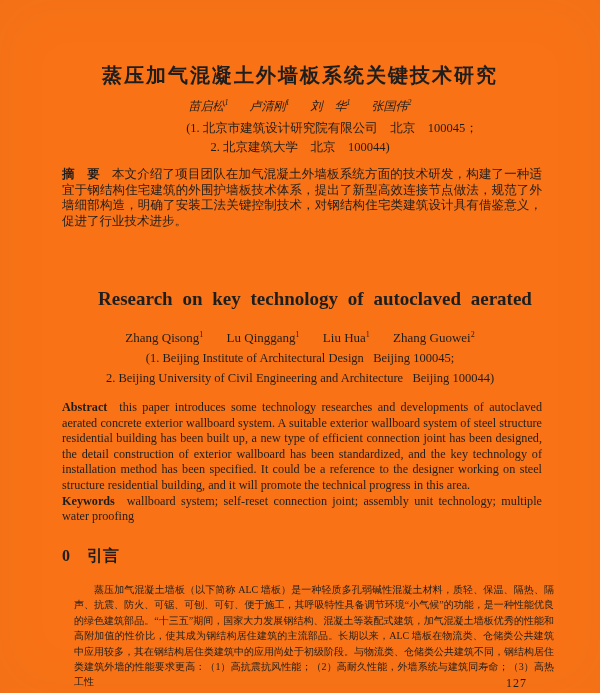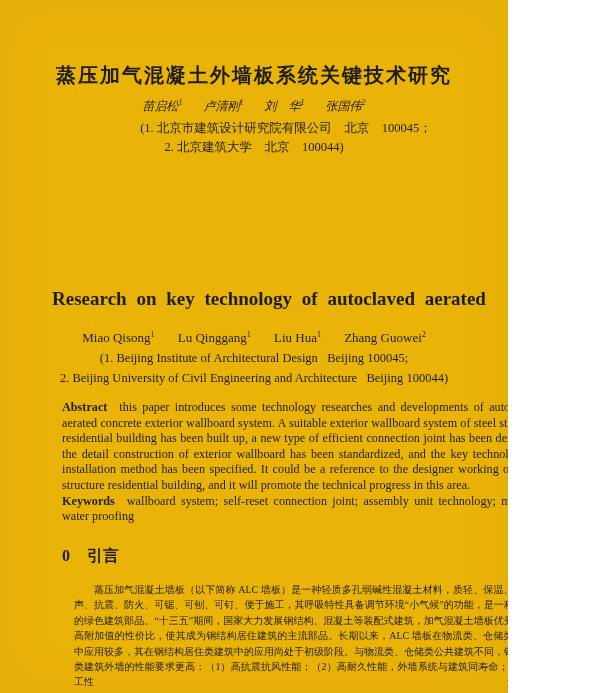--- a/index.html
+++ b/index.html
@@ -3,22 +3,22 @@
 <meta charset="utf-8">
 <style>
   html, body { margin: 0; padding: 0; }
   body {
     width: 600px; height: 693px;
     background: #ffffff;
     font-family: "Liberation Serif", "DejaVu Serif", serif;
   }
   .page {
     position: relative;
-    width: 508px; height: 693px;
-    background: #eab308;
+    width: 600px; height: 693px;
+    background: #f97316;
     color: #1e1e1e;
     overflow: hidden;
     box-shadow: inset 0 0 60px rgba(90,80,60,0.05);
   }
   sup { font-size: 8px; line-height: 0; }
 
   .cn-title {
     position: absolute; top: 62px; left: 0; width: 100%;
     text-align: center;
     font-size: 20px; font-weight: bold; letter-spacing: 2px;
@@ -89,26 +89,27 @@
     <span class="author"><span>苗启松</span><sup>1</sup></span>
     <span class="author"><span>卢清刚</span><sup>1</sup></span>
     <span class="author"><span>刘　华</span><sup>1</sup></span>
     <span class="author"><span>张国伟</span><sup>2</sup></span>
   </div>
 
   <div class="affil cn-affil-1">(1. 北京市建筑设计研究院有限公司　北京　100045；</div>
   <div class="affil cn-affil-2">2. 北京建筑大学　北京　100044)</div>
 
   <div class="abstract-block cn-abstract-block">
+    <p><span class="label">摘　要</span><span>本文介绍了项目团队在加气混凝土外墙板系统方面的技术研发，构建了一种适宜于钢结构住宅建筑的外围护墙板技术体系，提出了新型高效连接节点做法，规范了外墙细部构造，明确了安装工法关键控制技术，对钢结构住宅类建筑设计具有借鉴意义，促进了行业技术进步。</span></p>
   </div>
 
   <h2 class="en-title"><span>Research on key technology of autoclaved aerated</span><br></h2>
 
   <div class="en-authors">
-    <span class="author"><span>Miao Qisong</span><sup>1</sup></span>
+    <span class="author"><span>Zhang Qisong</span><sup>1</sup></span>
     <span class="author"><span>Lu Qinggang</span><sup>1</sup></span>
     <span class="author"><span>Liu Hua</span><sup>1</sup></span>
     <span class="author"><span>Zhang Guowei</span><sup>2</sup></span>
   </div>
 
   <div class="affil en-affil-1">(1. Beijing Institute of Architectural Design   Beijing 100045;</div>
   <div class="affil en-affil-2">2. Beijing University of Civil Engineering and Architecture   Beijing 100044)</div>
 
   <div class="abstract-block en-abstract-block">
     <p><span class="label">Abstract</span><span>this paper introduces some technology researches and developments of autoclaved aerated concrete exterior wallboard system. A suitable exterior wallboard system of steel structure residential building has been built up, a new type of efficient connection joint has been designed, the detail construction of exterior wallboard has been standardized, and the key technology of installation method has been specified. It could be a reference to the designer working on steel structure residential building, and it will promote the technical progress in this area.</span></p>

